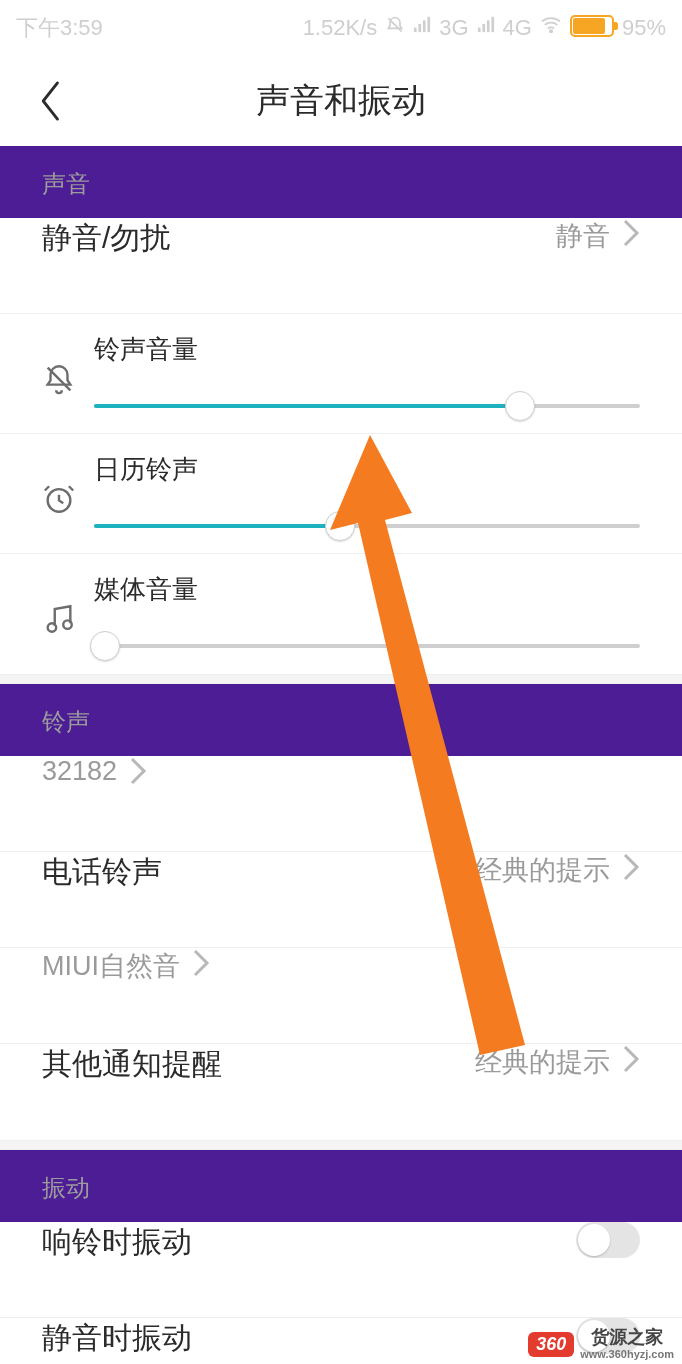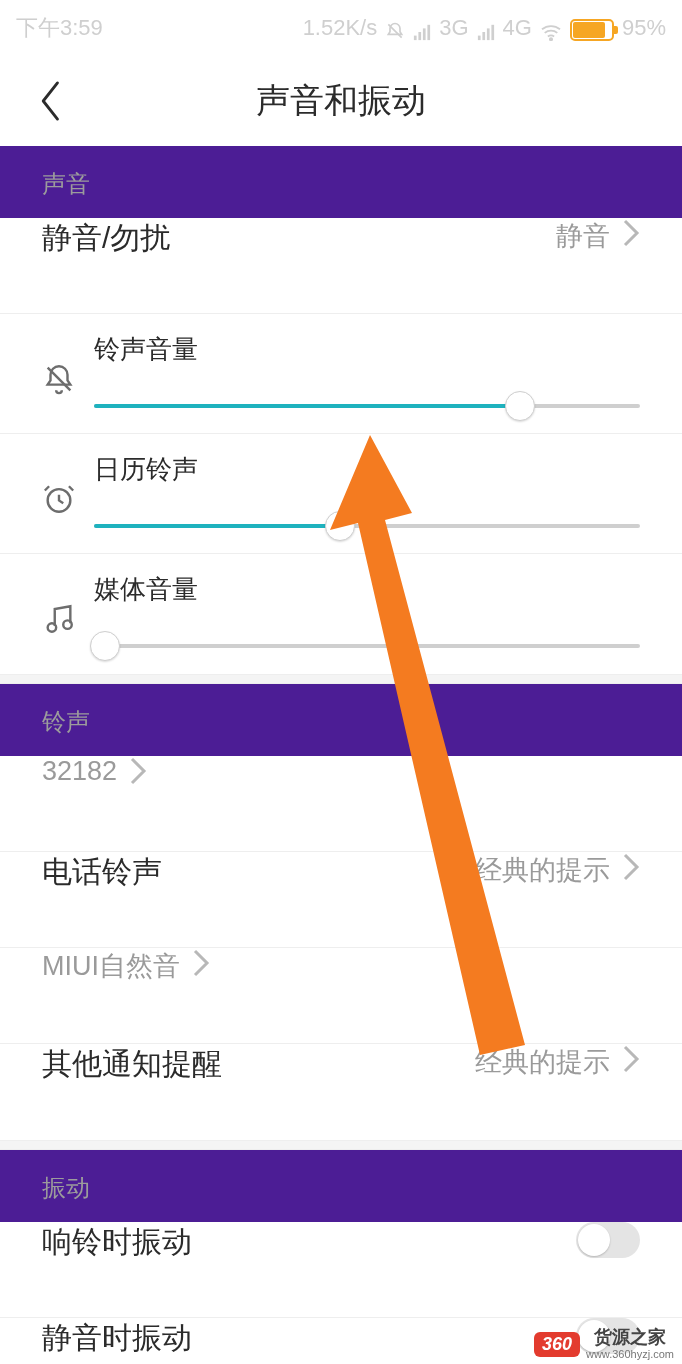--- a/index.html
+++ b/index.html
@@ -1,20 +1,20 @@
 <!DOCTYPE html>
 <html><head>
 <meta charset="utf-8">
 <style>
   * { margin:0; padding:0; box-sizing:border-box; -webkit-font-smoothing:antialiased; }
   html,body { width:682px; height:1364px; background:#fff; font-family:-apple-system,"Helvetica Neue",Arial,sans-serif; color:#2f2f2f; overflow:hidden; position:relative; }
 
   
   .status-bar { height:56px; display:flex; align-items:center; justify-content:space-between; padding:0 16px; color:#cfcfcf; font-size:22px; }
-  .status-left, .status-right { display:flex; align-items:flex-end; gap:8px; }
+  .status-left, .status-right { display:flex; align-items:flex-start; gap:8px; }
   .status-right .ico { display:inline-flex; align-items:center; }
   .battery { width:44px; height:22px; border:2px solid #f6a623; border-radius:5px; position:relative; }
   .battery::after { content:""; position:absolute; right:-6px; top:5px; width:4px; height:8px; background:#f6a623; border-radius:0 2px 2px 0; }
   .battery .fill { position:absolute; left:1px; top:1px; bottom:1px; width:80%; background:#f6a623; border-radius:2px; }
 
   
   .header { height:90px; display:flex; align-items:center; position:relative; }
   .back { width:70px; height:70px; display:flex; align-items:center; justify-content:center; margin-left:16px; }
   .title { position:absolute; left:0; right:0; text-align:center; font-size:34px; color:#2b2b2b; pointer-events:none; }
 
@@ -45,21 +45,21 @@
   .toggle .knob { position:absolute; top:2px; left:2px; width:32px; height:32px; border-radius:50%; background:#fff; box-shadow:0 1px 2px rgba(0,0,0,.2); }
 
   
   .arrow-overlay { position:absolute; left:330px; top:435px; pointer-events:none; z-index:10; }
 
   
   .watermark { position:absolute; right:8px; bottom:4px; display:flex; align-items:center; gap:6px; z-index:20; }
   .wm-badge { width:46px; height:25px; background:#e33b2e; color:#fff; font-weight:700; font-size:18px; border-radius:6px; display:flex; align-items:center; justify-content:center; font-style:italic; }
   .wm-text { display:flex; flex-direction:column; line-height:1.1;text-align:center; }
   .wm-text .t1 { font-size:18px; color:#444; font-weight:700; }
-  .wm-text .t2 { font-size:11px; color:#777; }
+  .wm-text .t2 { font-size:11px; color:#777;font-weight:bold; }
 </style>
 </head>
 <body>
 
 <div class="status-bar">
   <div class="status-left">
     <span>下午3:59</span>
   </div>
   <div class="status-right">
     <span>1.52K/s</span>

